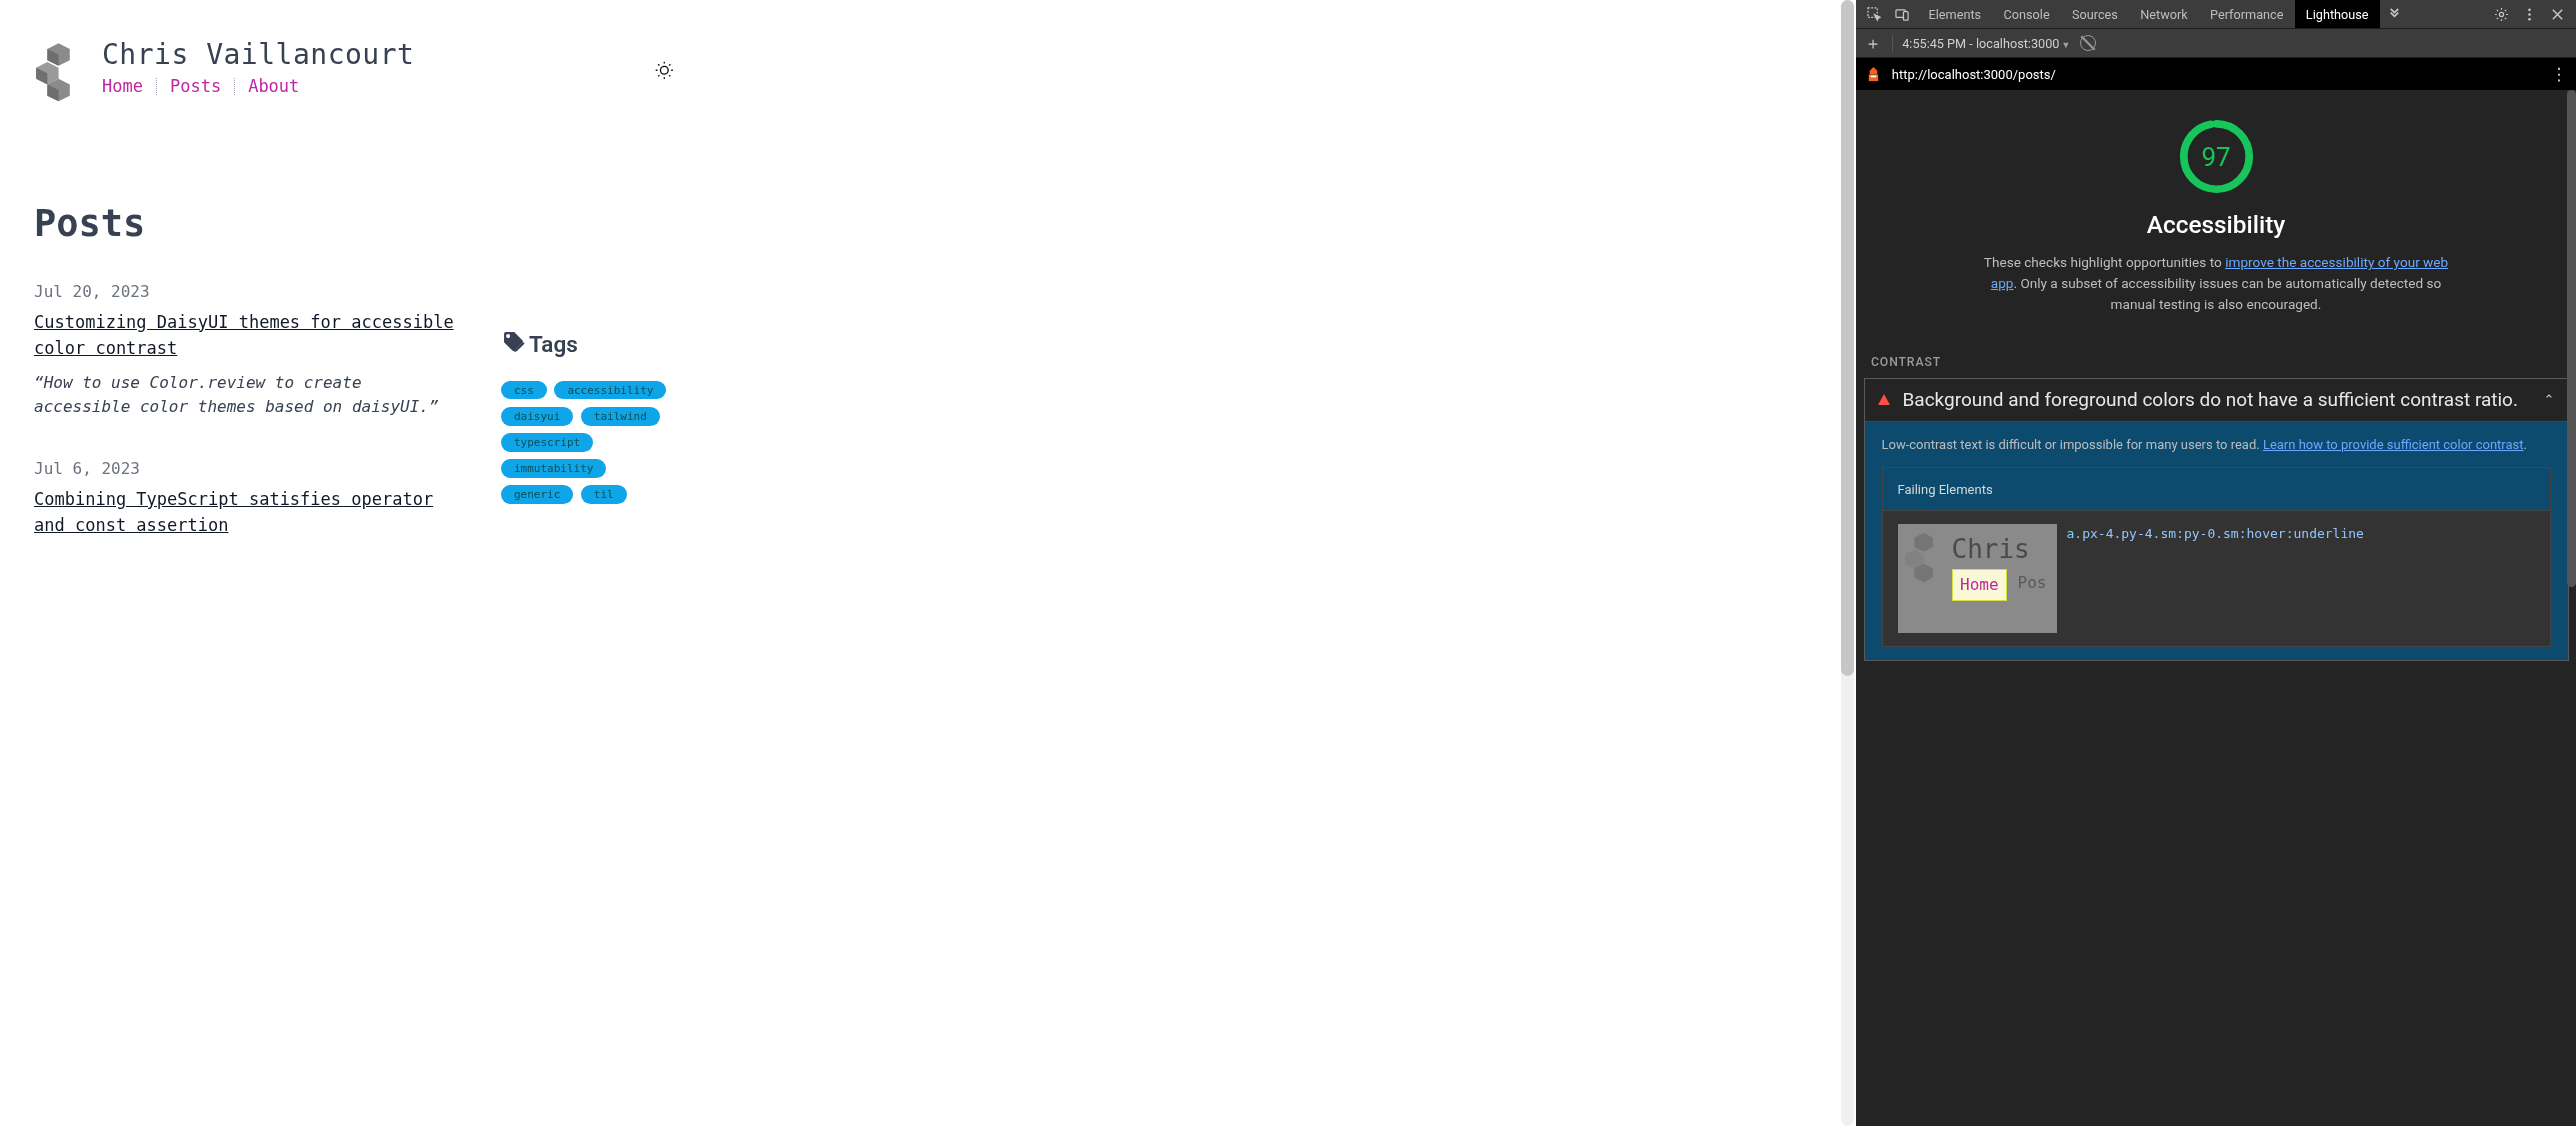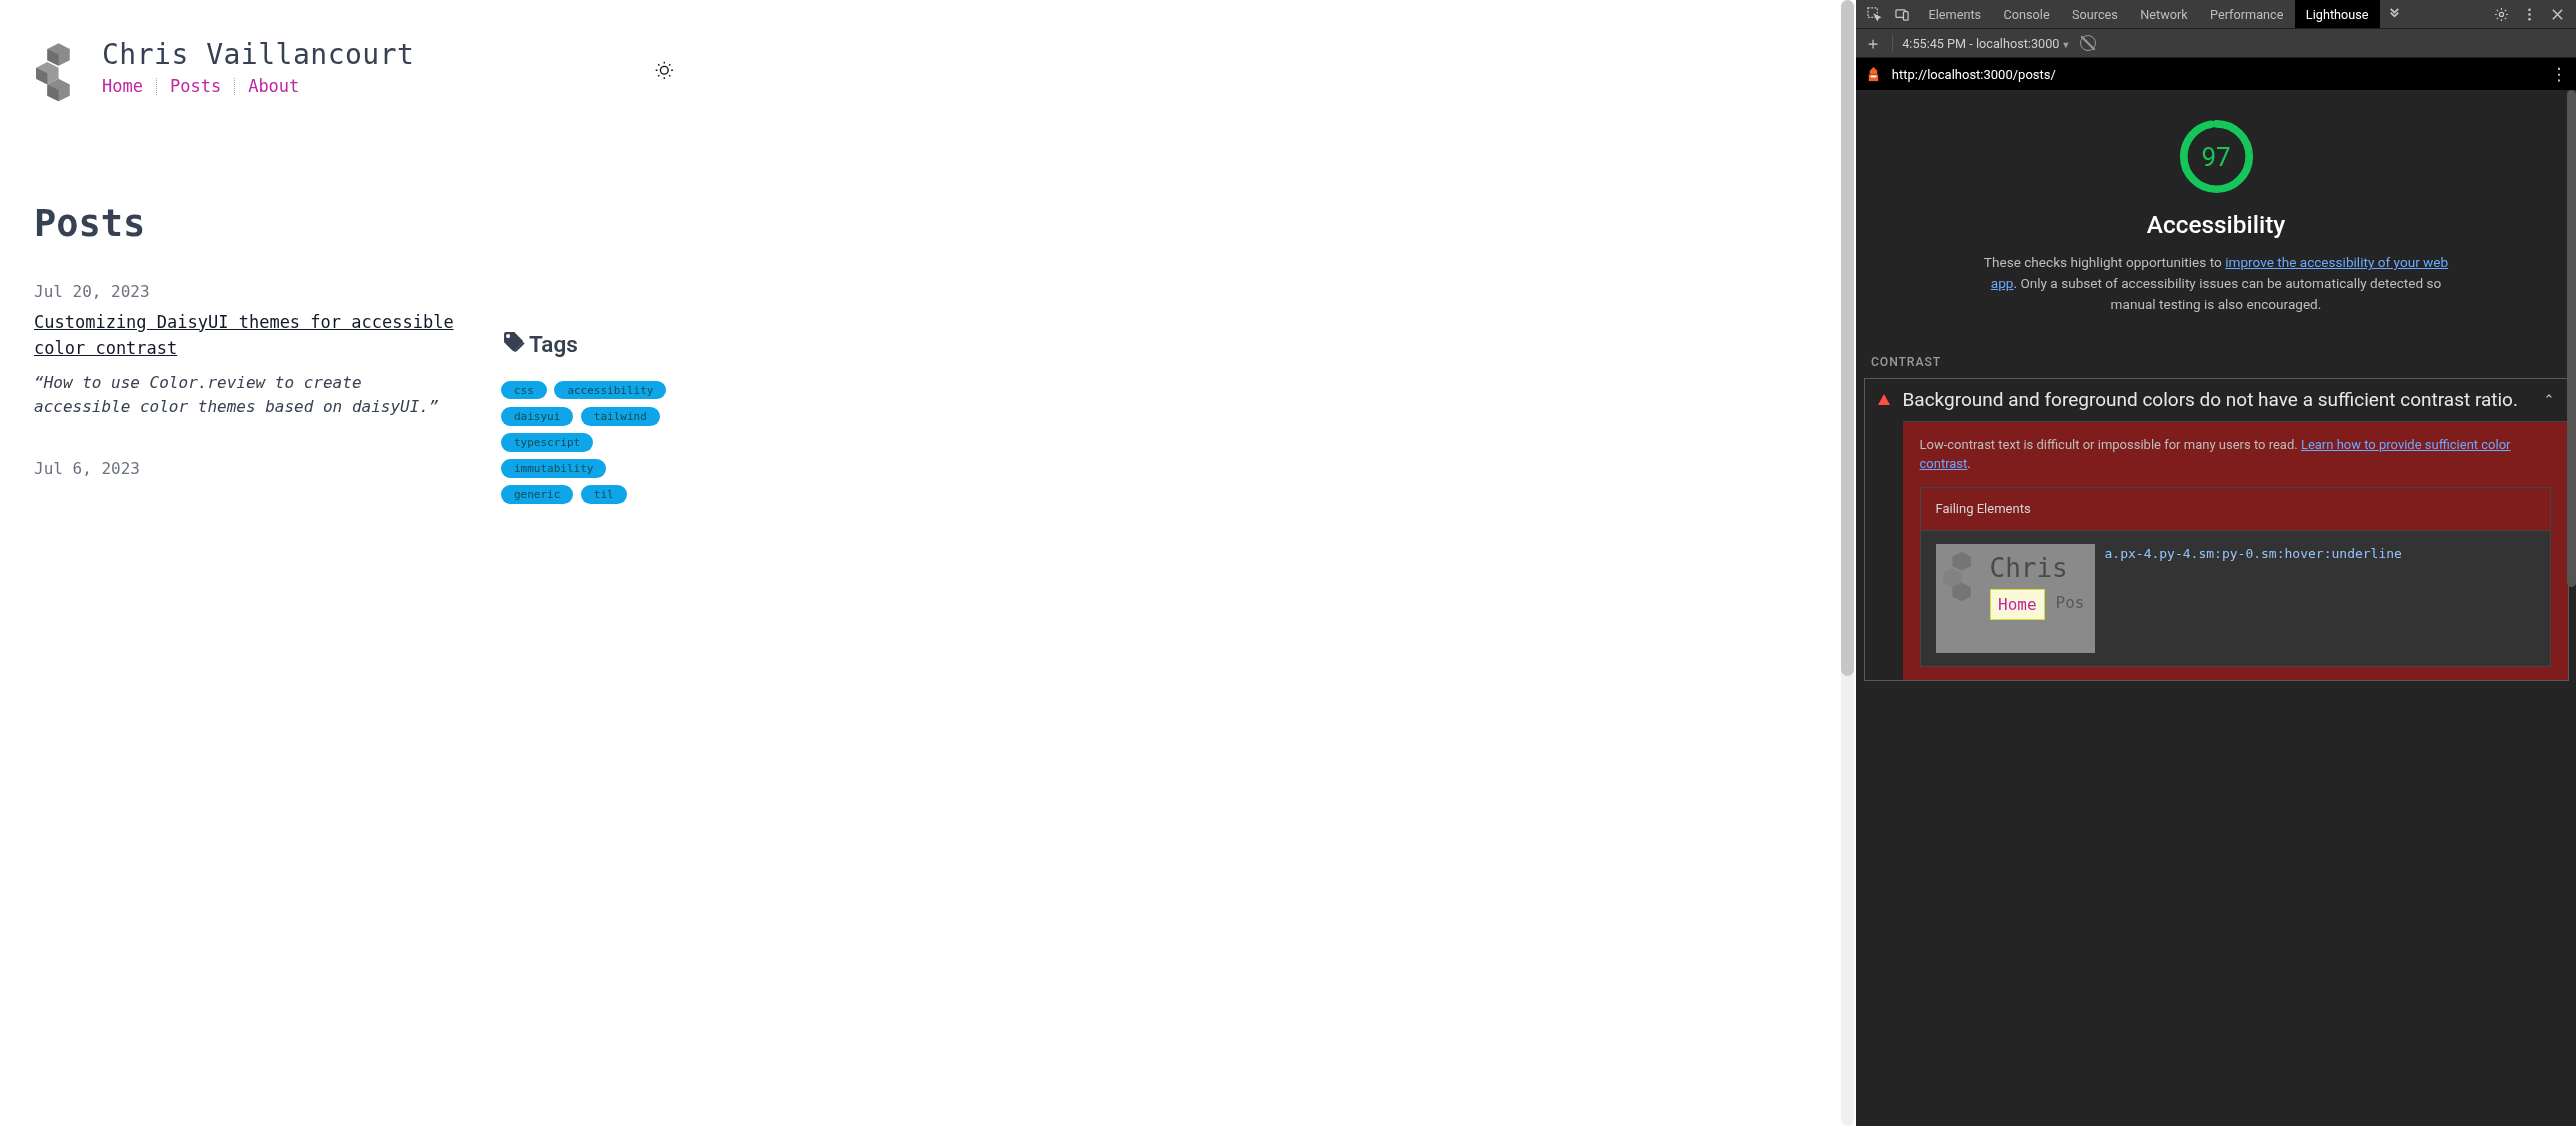--- a/index.html
+++ b/index.html
@@ -71,21 +71,21 @@
   .lh-desc a{ color:#6aa9ff; text-decoration:underline; }
 
   .lh-group-label{ color:#9a9a9a; font-size:12.2px; letter-spacing:0.9px; padding:17px 15px 9.4px; font-weight:500; }
 
   .audit{ border:0.9px solid #5a5a5a; margin:0 7.5px; }
   .audit-header{ display:flex; align-items:center; gap:13px; padding:9.4px 13px; background:#242424; }
   .tri-fail{ width:0;height:0;border-left:6.6px solid transparent;border-right:6.6px solid transparent;border-bottom:11.2px solid #ff4e42; }
   .audit-title{ flex:1; color:#e8e8e8; font-size:19px; }
   .chev{ color:#cfcfcf; font-size:13px; }
 
-  .audit-body{ border-top:0.9px solid #444; padding:13px 17px; background:#7f1d1d; color:#bdbdbd; font-size:13px; line-height:1.5;margin-left:38px; }
+  .audit-body{ border-top:0.9px solid #444; padding:13px 17px; background:#0c4a6e; color:#bdbdbd; font-size:13px; line-height:1.5; }
   .audit-body a{ color:#6aa9ff; text-decoration:underline; }
 
   .fail-box{ border:0.9px solid #444; margin:13px 0 0; }
   .fail-head{ padding:11.2px 15px; color:#d7d7d7; font-size:13px; }
   .fail-content{ border-top:0.9px solid #444; background:#333333; padding:13px 15px; display:flex; gap:10px; align-items:flex-start; }
 
   .snippet{ width:159px; height:109px; background:#8a8a8a; position:relative; overflow:hidden; }
   .snip-logo{ position:absolute; left:7.5px; top:7.5px; width:41px; height:67px; }
   .snip-title{ position:absolute; left:54px; top:5.6px; font-size:26px; color:#4a4a4a; font-family:ui-monospace,monospace; }
   .snip-home{ position:absolute; left:54px; top:45px; padding:2.8px 7.5px; background:#f9f9d8; border:1.9px solid #d7df3c; color:#c026a3; font-size:16px; font-family:ui-monospace,monospace; }
@@ -140,20 +140,21 @@
         <h1 class="page-title mono">Posts</h1>
 
         <article class="post">
           <div class="post-date mono">Jul 20, 2023</div>
           <a href="#" class="post-link mono">Customizing DaisyUI themes for accessible color contrast</a>
           <p class="post-excerpt mono">“How to use Color.review to create accessible color themes based on daisyUI.”</p>
         </article>
 
         <article class="post">
           <div class="post-date mono">Jul 6, 2023</div>
+          <a href="#" class="post-link mono">Combining TypeScript satisfies operator and const assertion</a>
         </article>
       </div>
 
       <aside class="tags-col">
         <div class="tags-heading">
           <span>
             <svg viewBox="0 0 24 24" fill="#374151">
                 <path d="M21 11l-8-8H5c-1.1 0-2 .9-2 2v8l8 8c.8.8 2 .8 2.8 0l7.2-7.2c.8-.8.8-2 0-2.8zM7 9a2 2 0 110-4 2 2 0 010 4z"></path>
                 <path d="M22.5 13.5l-7.2 7.2c-.8.8-2 .8-2.8 0" fill="none" stroke="#374151" stroke-width="2"></path>
               </svg>

